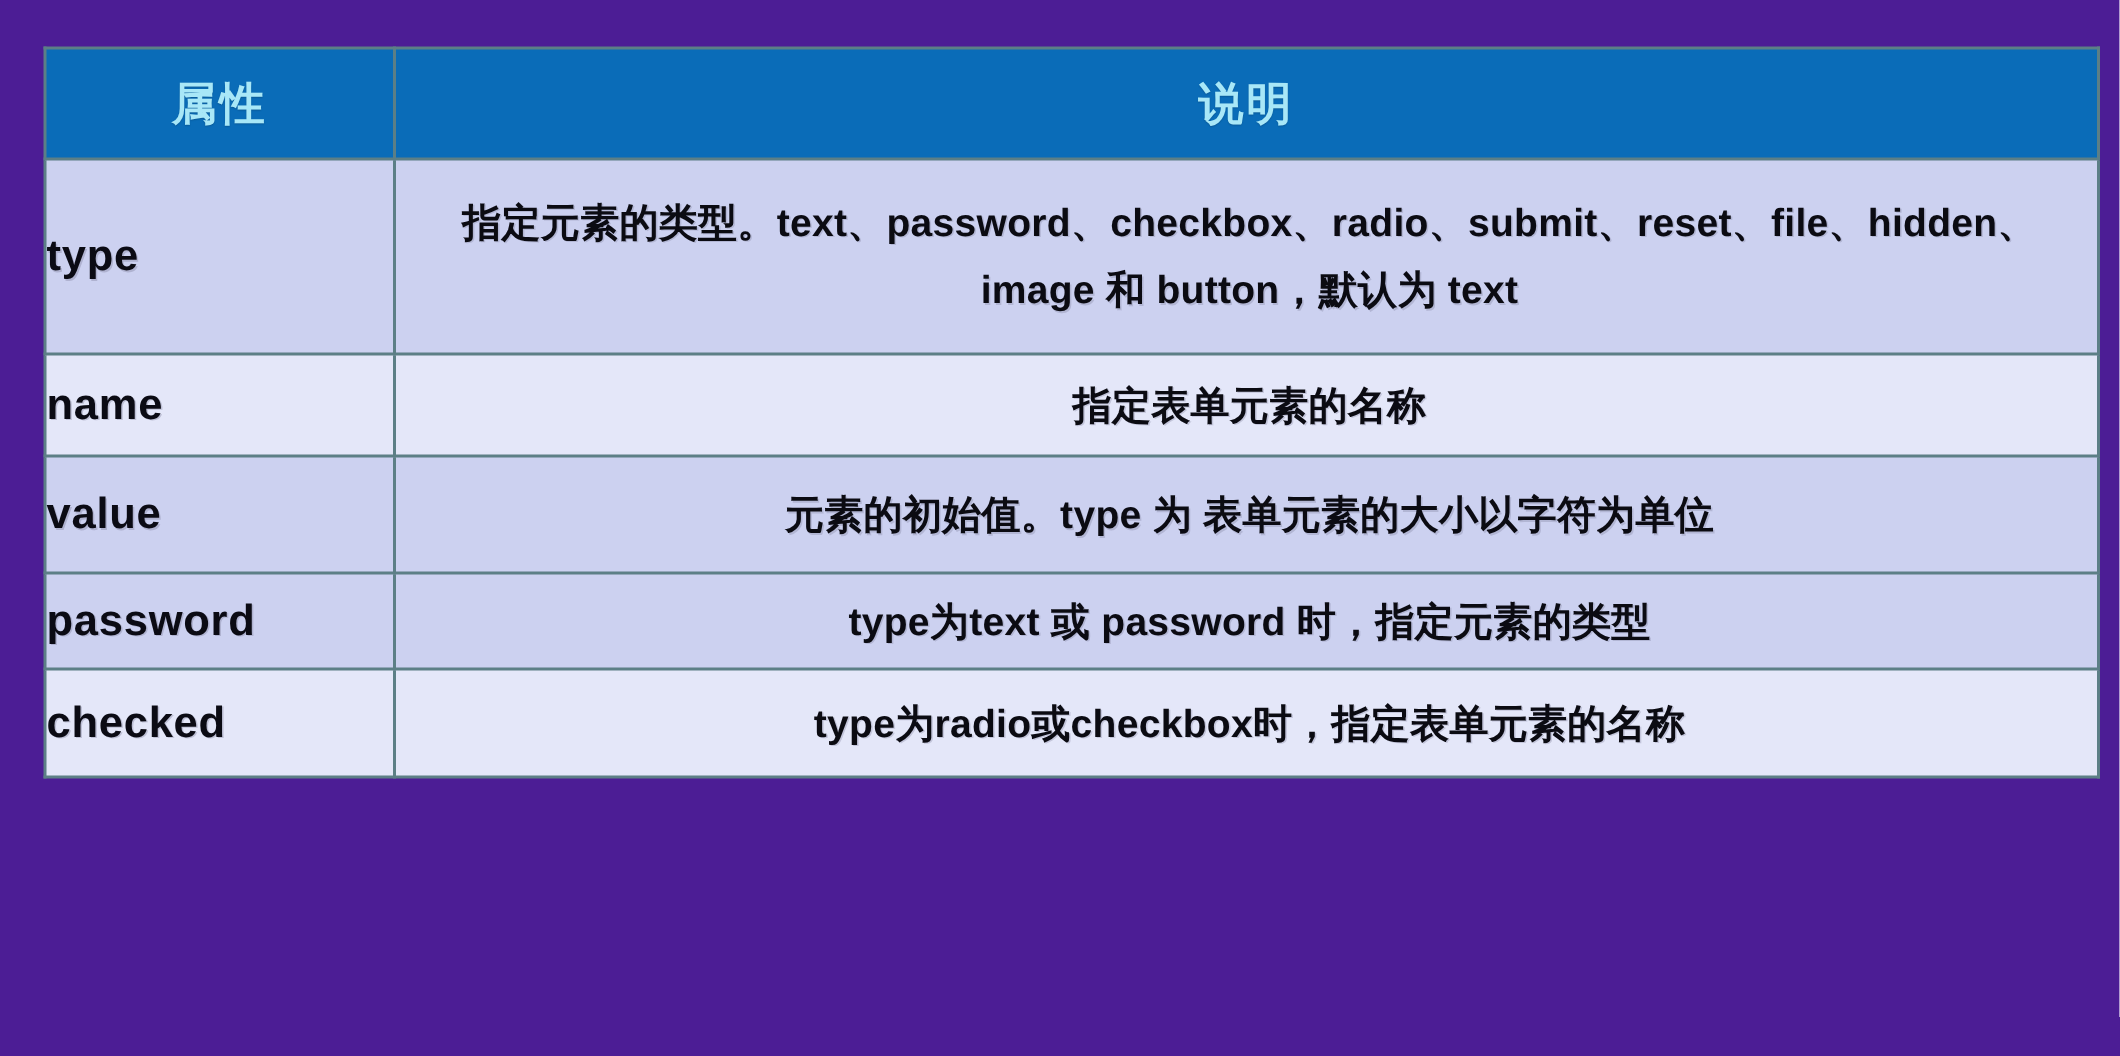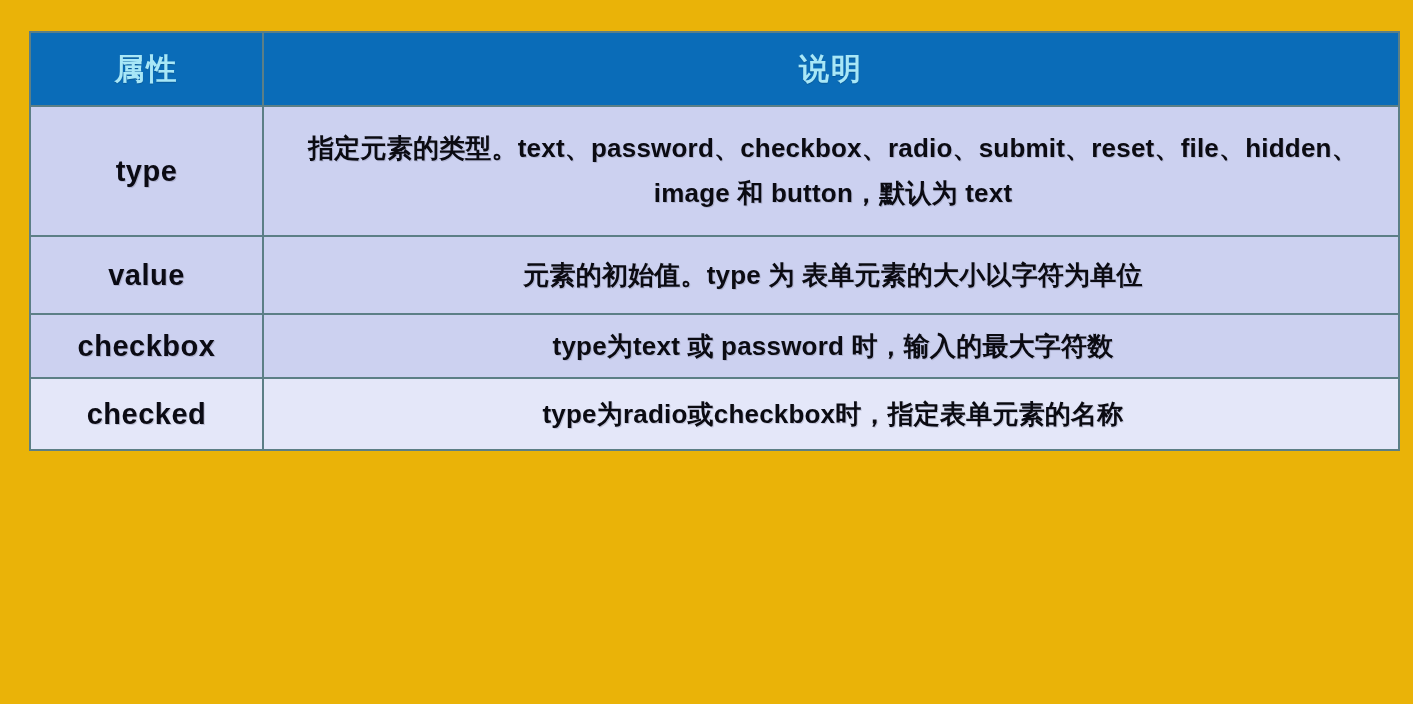--- a/index.html
+++ b/index.html
@@ -10,21 +10,21 @@
   body {
     width: 1413px;
     height: 704px;
     font-family: "Liberation Sans", "DejaVu Sans", sans-serif;
     overflow: hidden;
   }
   .page {
     position: relative;
     width: 1413px;
     height: 704px;
-    background: #eab308;
+    background: #4c1d95;
   }
   .attr-table {
     position: absolute;
     left: 29px;
     top: 31px;
     width: 1369px;
     border-collapse: collapse;
     table-layout: fixed;
     box-shadow: 0 0 0 0 transparent;
   }
@@ -43,21 +43,20 @@
     color: #a8e7f7;
     font-weight: bold;
     font-size: 30px;
     text-align: center;
     height: 72px;
     letter-spacing: 2px;
     text-shadow: 0 1px 1px rgba(0,0,0,0.18);
   }
 
   td.attr-cell {
-    text-align: center;
     font-weight: bold;
     color: #0b0b14;
     font-size: 29px;
     letter-spacing: 0.5px;
     text-shadow: 1px 1px 0 rgba(120,120,150,0.35);
   }
   td.desc-cell {
     text-align: center;
     font-weight: bold;
     color: #0b0b12;
@@ -99,30 +98,34 @@
       </tr>
     </thead>
 
     <tbody>
 
       <tr class="shade-a row-type">
         <td class="attr-cell">type</td>
         <td class="desc-cell">指定元素的类型。text、password、checkbox、radio、submit、reset、file、hidden、image 和 button，默认为 text</td>
       </tr>
 
+      <tr class="shade-b row-name">
+        <td class="attr-cell">name</td>
+        <td class="desc-cell">指定表单元素的名称</td>
+      </tr>
 
       <tr class="shade-a row-value">
         <td class="attr-cell">value</td>
         <td class="desc-cell">元素的初始值。type 为 表单元素的大小以字符为单位</td>
       </tr>
 
 
       <tr class="shade-a row-maxlen">
-        <td class="attr-cell">checkbox</td>
-        <td class="desc-cell">type为text 或 password 时，输入的最大字符数</td>
+        <td class="attr-cell">password</td>
+        <td class="desc-cell">type为text 或 password 时，指定元素的类型</td>
       </tr>
 
       <tr class="shade-b row-checked">
         <td class="attr-cell">checked</td>
         <td class="desc-cell">type为radio或checkbox时，指定表单元素的名称</td>
       </tr>
 
     </tbody>
   </table>
 

